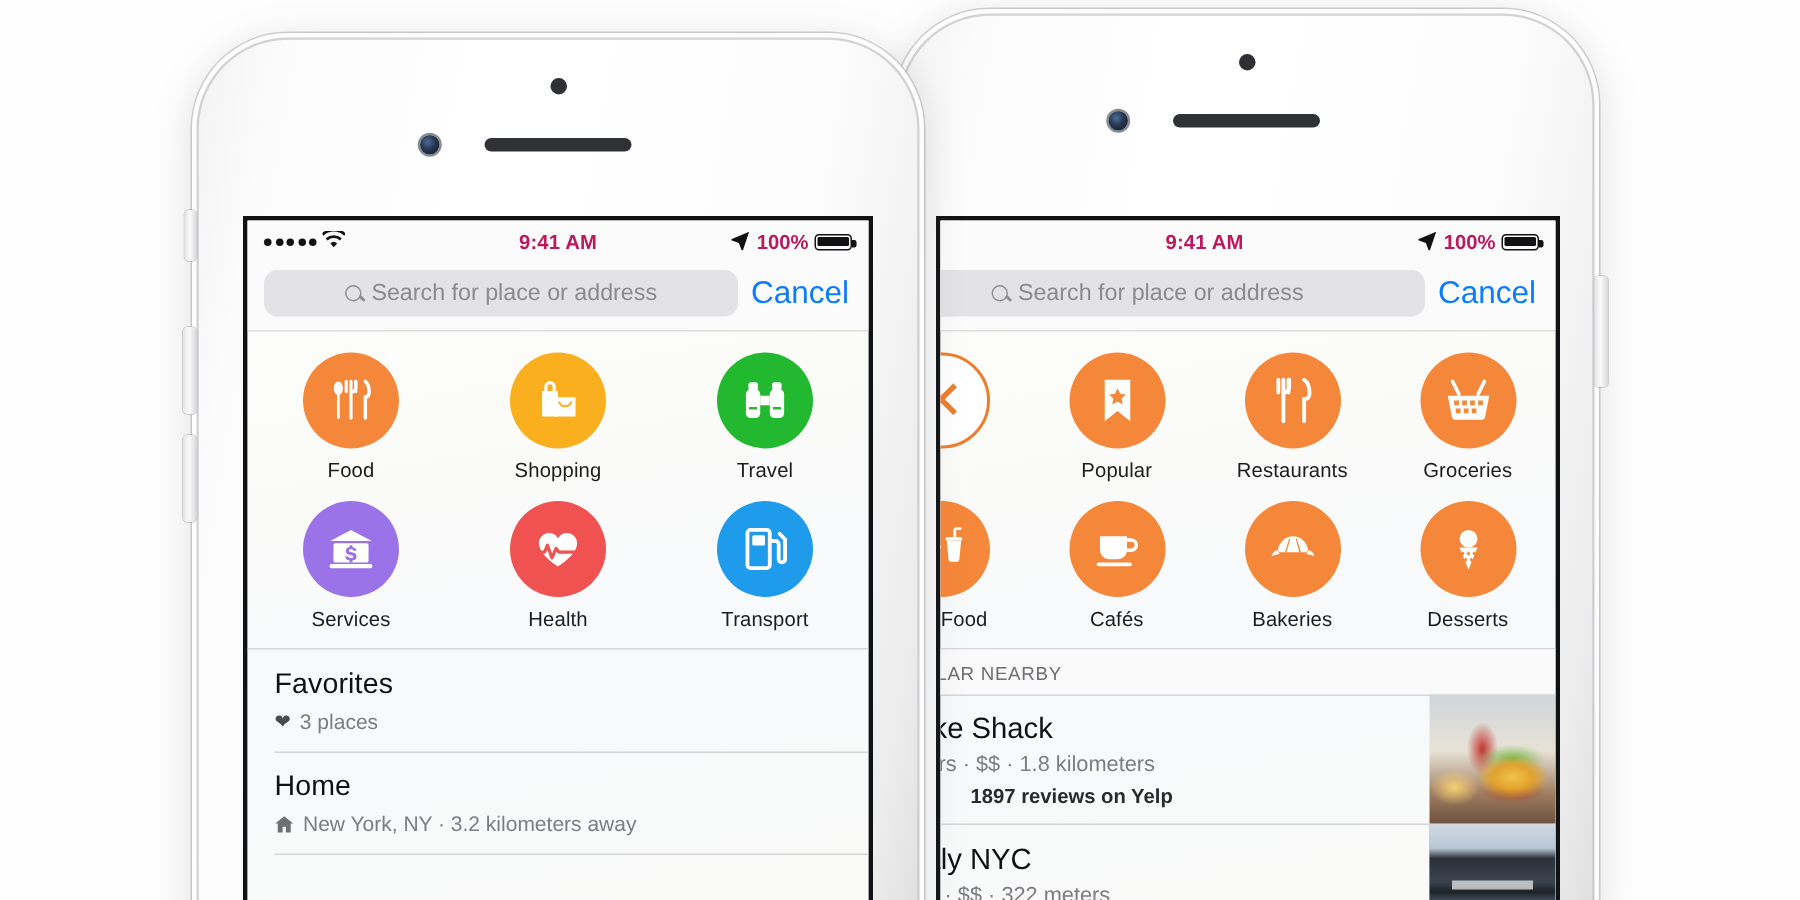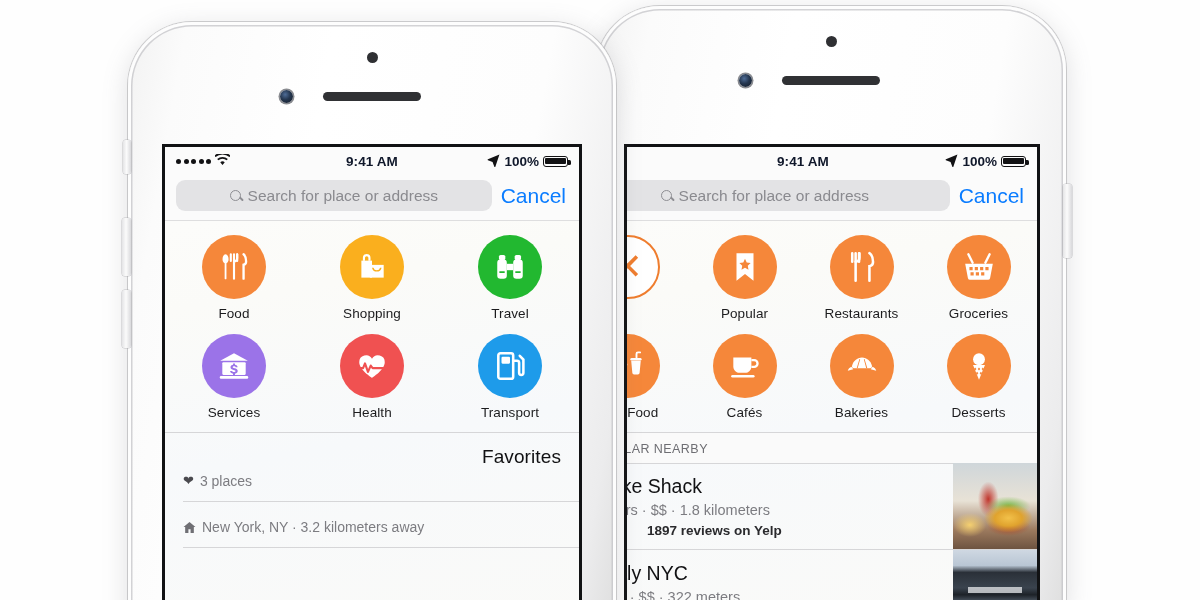--- a/index.html
+++ b/index.html
@@ -50,21 +50,21 @@
     border:3px solid #111214; border-bottom:none;
   }
   #phone-right .screen { left: 28px; right: 26px; top: 138px; }
 
   
   .ui { position:absolute; left:0; top:0; width:100%; height:100%;
         background:linear-gradient(170deg,#fdfdfc 0%,#fbfbf8 30%,#f7f9fb 60%,#fafaf8 100%); }
   #phone-right .ui { left:-58px; width: calc(100% + 58px); }
 
   
-  .statusbar { height:28px; display:flex; align-items:center; padding:0 11px; font-size:13.5px; font-weight:bold; color:#0f172a; background:#fbfbfb; }
+  .statusbar { height:28px; display:flex; align-items:center; padding:0 11px; font-size:13.5px; font-weight:bold; color:#be185d; background:#fbfbfb; }
   .sb-left { display:flex; align-items:center; gap:4px; width:33%; }
   .sb-mid  { width:34%; text-align:center; letter-spacing:.1px; }
   .sb-right{ width:33%; display:flex; align-items:center; justify-content:flex-end; gap:4px; }
   .dots { display:flex; gap:2.5px; }
   .dots i { width:5px; height:5px; border-radius:50%; background:#121214; display:block; }
   .battery { width:25px; height:11px; border:1.6px solid #121214; border-radius:3px; position:relative; padding:1.2px; }
   .battery i { display:block; width:100%; height:100%; background:#121214; border-radius:1px; }
   .battery::after { content:""; position:absolute; right:-3.6px; top:3px; width:2.2px; height:5px; background:#121214; border-radius:0 1.5px 1.5px 0; }
   .loc-arrow { font-size:13px; line-height:1; transform:rotate(0deg); }
 
@@ -87,21 +87,21 @@
   .circle { width:64px; height:64px; border-radius:50%; display:flex; align-items:center; justify-content:center; position:relative; }
   .cell-label { font-size:13.5px; color:#1c1c1e; letter-spacing:.1px; white-space:nowrap; }
   .ring { background:#ffffff !important; border:2.2px solid #ef7d2e; }
   .ring .xg { font-size:36px; color:#ef7d2e; line-height:1; font-weight:300; }
 
   svg.gi { width:34px; height:34px; display:block; fill:#fff; }
 
   
   .sep { height:.5px; background:#d6d6d8; margin-left:18px; }
   .sep.full { margin-left:0; }
-  .list-item { padding:13px 18px 12px 18px;text-align:right; }
+  .list-item { padding:13px 18px 12px 18px; }
   .li-title { font-size:19px; color:#111113; letter-spacing:.1px; }
   .li-sub { font-size:14px; color:#7c7c81; margin-top:5px; display:flex; align-items:center; gap:6px; }
   .li-sub svg { width:13px; height:13px; fill:#6f6f74; display:block; flex:none; }
 
   .section-head { padding:9px 18px 7px 18px; font-size:12.5px; letter-spacing:.45px; color:#6e6e73; background:#fafafa; }
 
   .result { display:flex; align-items:stretch; min-height:86px; }
   .result-main { flex:1; padding:12px 10px 10px 18px; }
   .r-title { font-size:19.5px; color:#111113; }
   .r-meta { font-size:14.5px; color:#7c7c81; margin-top:4px; }
@@ -416,20 +416,21 @@
           <div class="li-title">Favorites</div>
           <div class="li-sub">
             <span class="heart">❤</span>
             <span>3 places</span>
           </div>
         </div>
 
         <div class="sep"></div>
 
         <div class="list-item">
+          <div class="li-title">Home</div>
           <div class="li-sub">
             <span>
               <svg viewBox="0 0 24 24">
                   <path d="M12 2 1 11h3v11h6v-7h4v7h6V11h3L12 2z"></path>
                 </svg>
             </span>
             <span>New York, NY · 3.2 kilometers away</span>
           </div>
         </div>
 

